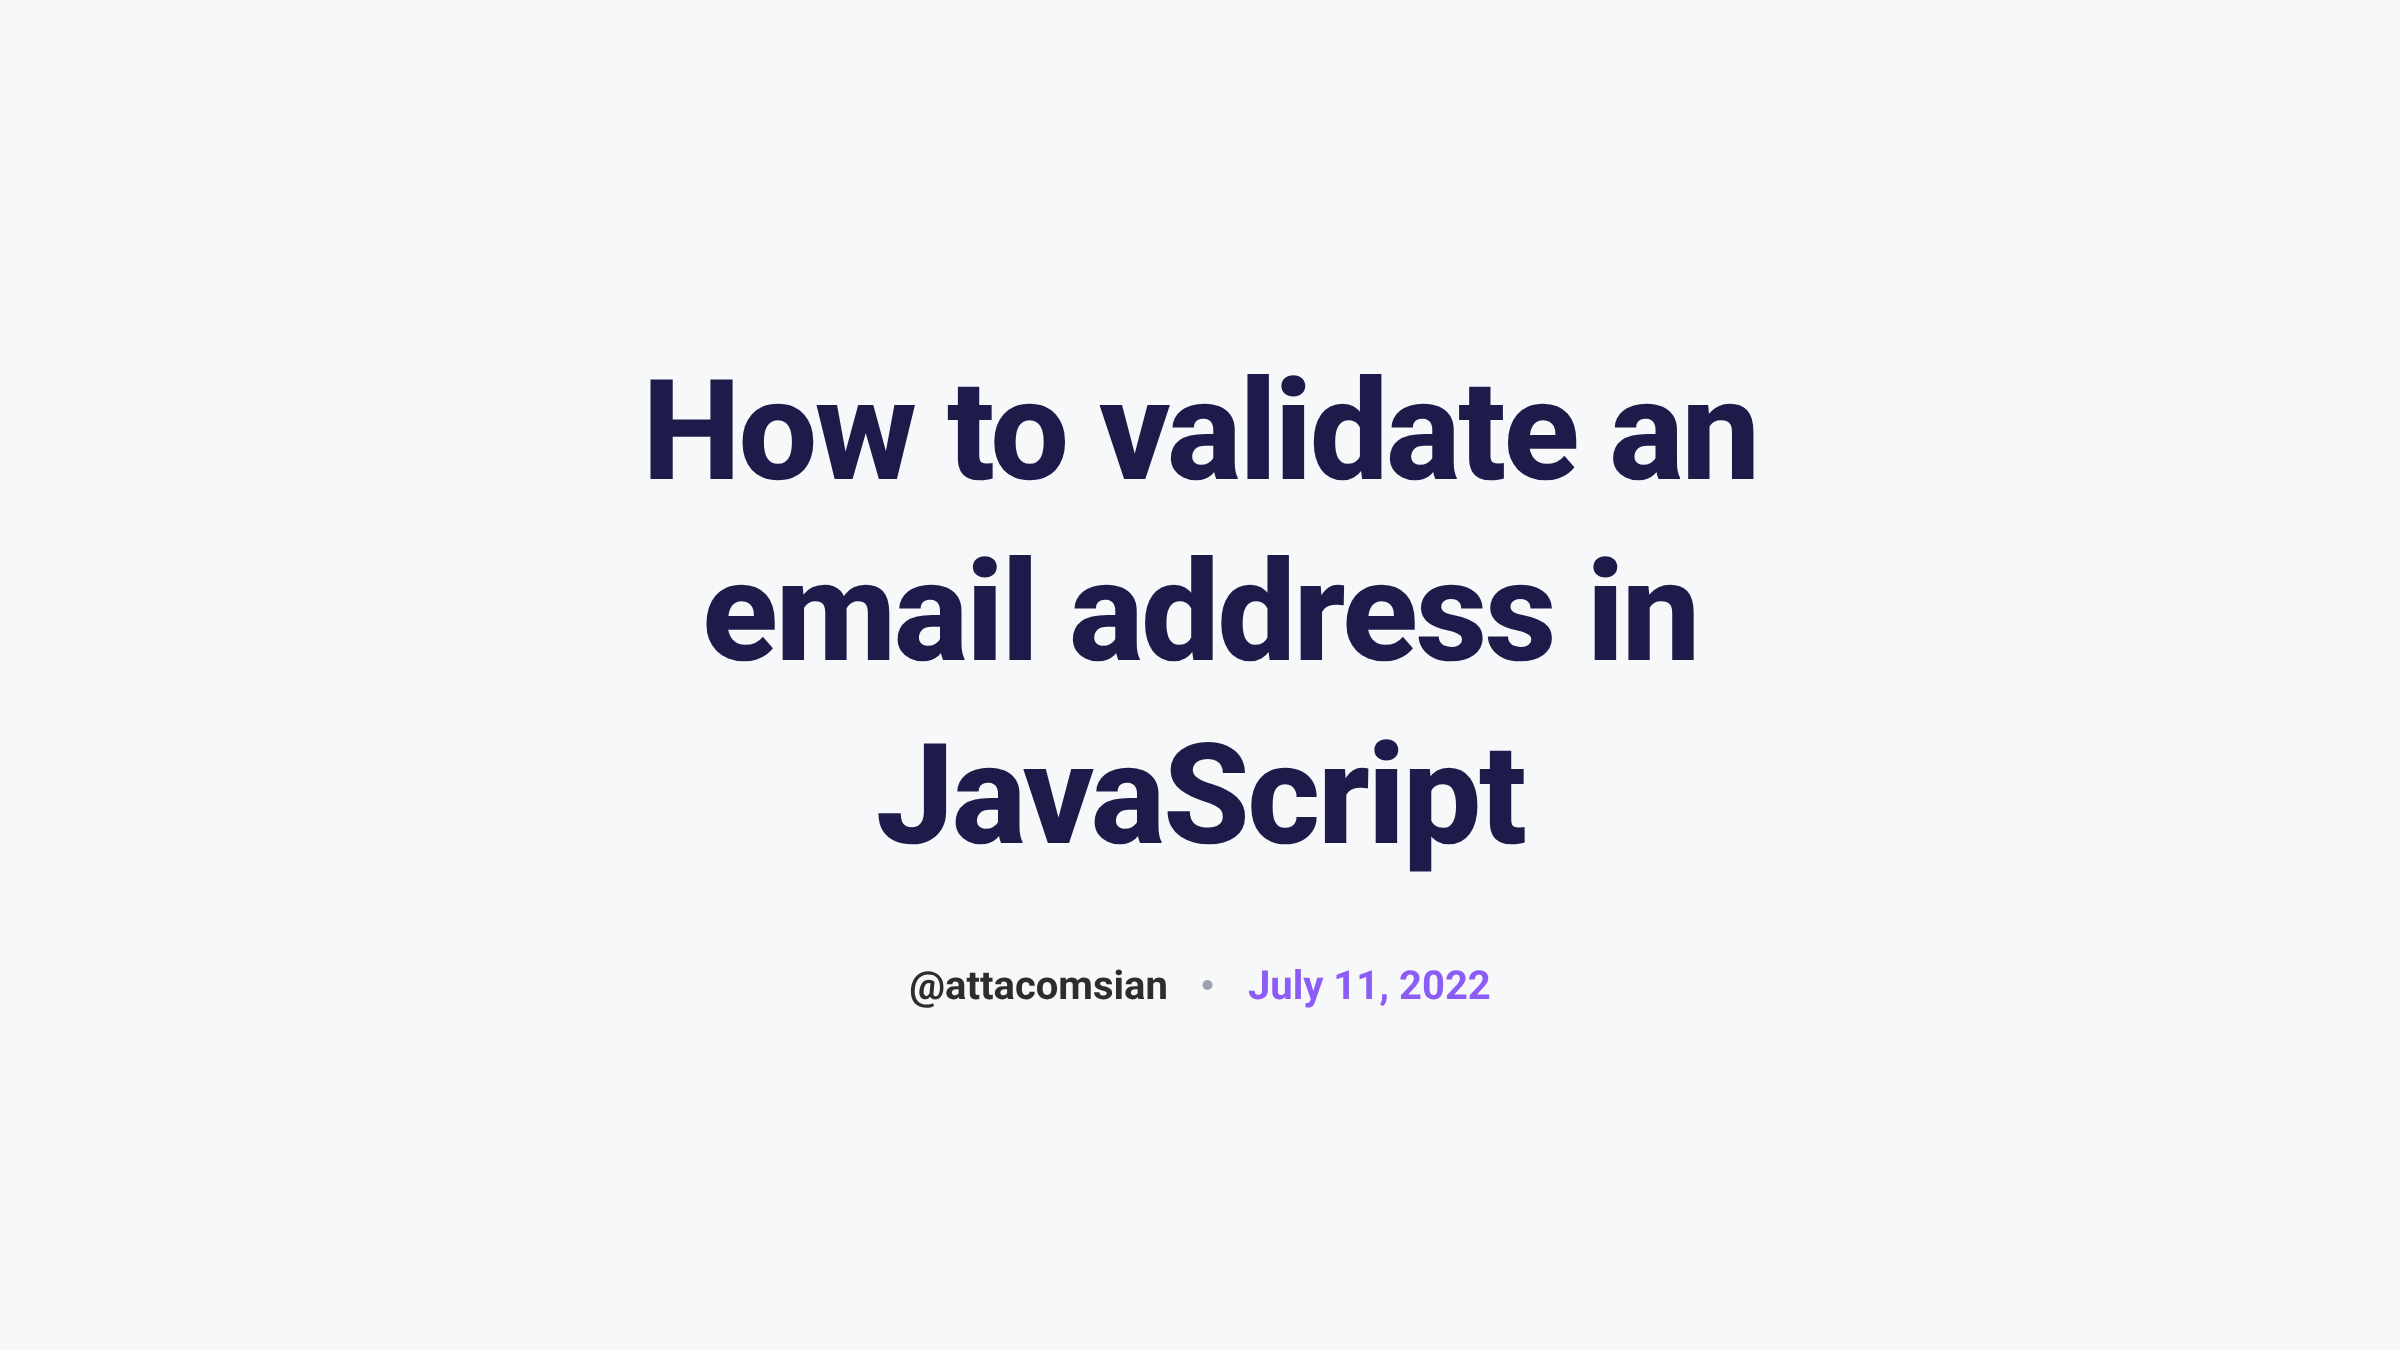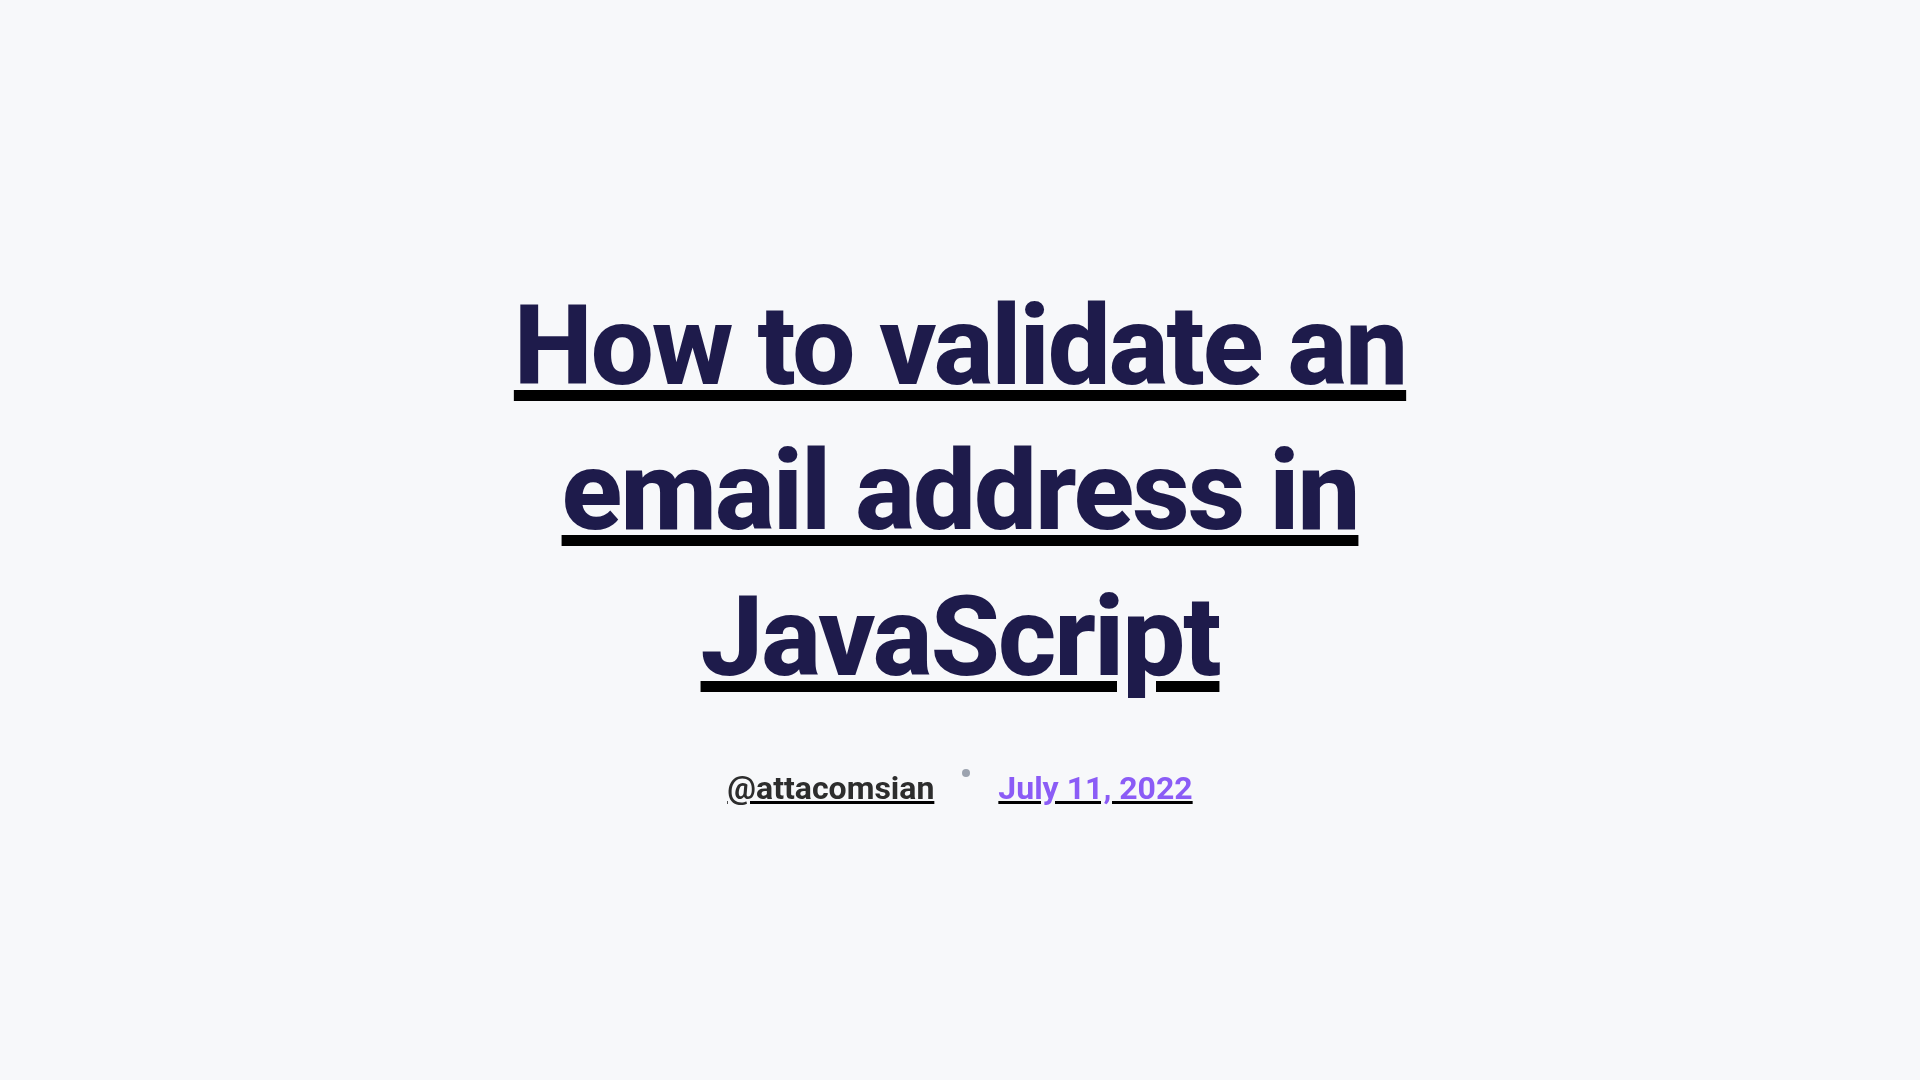--- a/index.html
+++ b/index.html
@@ -17,35 +17,35 @@
       flex-direction: column;
       justify-content: center;
       align-items: center;
       overflow: hidden;
     }
     
     .container {
       text-align: center;
       max-width: 1200px;
       padding: 0 40px;
-      text-decoration: underline;
     }
     
     .title {
       font-size: 112px;
       font-weight: 800;
       color: #1e1b4b;
       line-height: 1.3;
       letter-spacing: -2px;
       margin-bottom: 60px;
     }
     
     .meta {
       display: flex;
       justify-content: center;
+      align-items: center;
       gap: 28px;
       font-size: 32px;
       font-weight: 700;
       color: #2d2d2d;
     }
     
     .author {
       color: #2d2d2d;
     }
     

